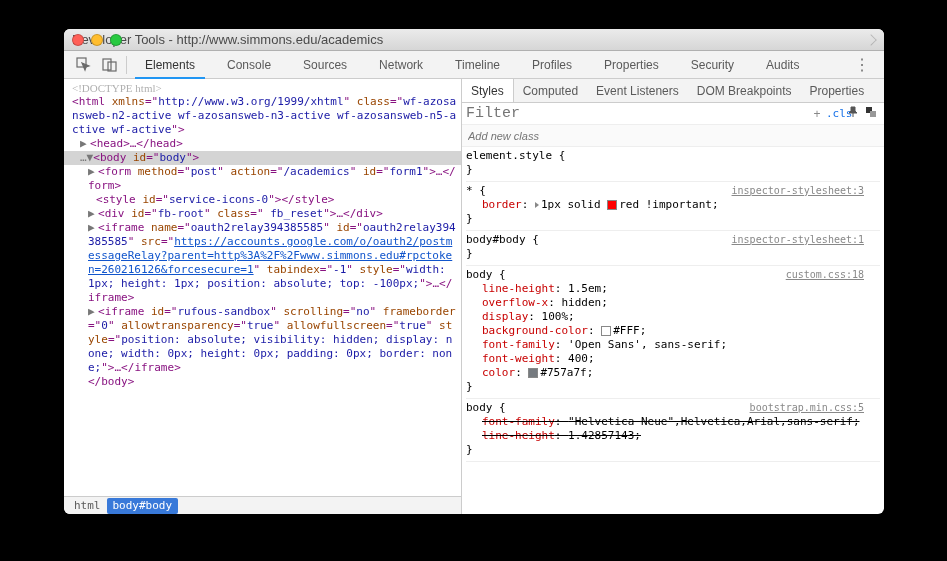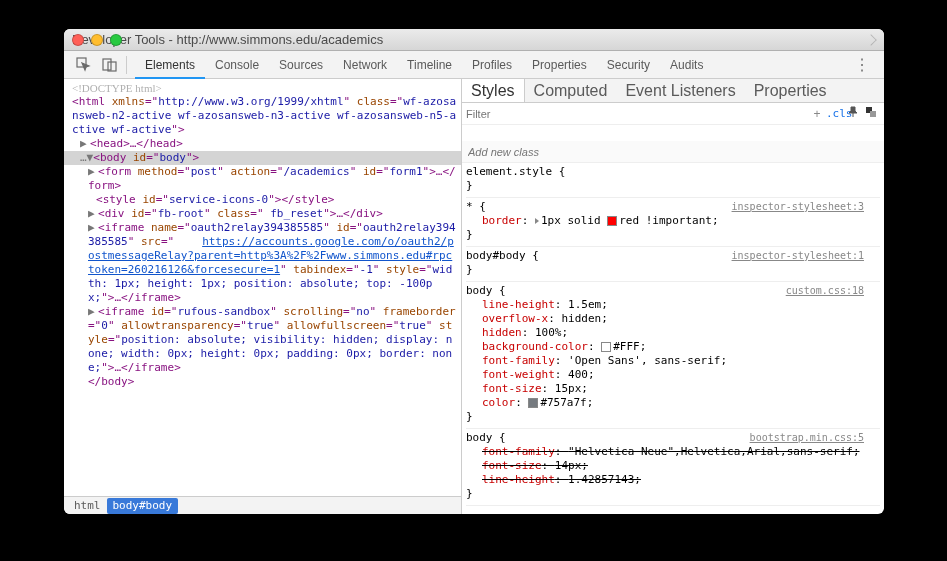--- a/index.html
+++ b/index.html
@@ -8,53 +8,53 @@
 .titlebar { height: 22px; background: linear-gradient(#ebebeb, #d6d6d6); border-bottom: 1px solid #b0b0b0; display: flex; align-items: center; padding: 0 8px; position: relative; }
 .traffic { display: flex; gap: 7px; position: absolute; left: 8px; }
 .tl { width: 12px; height: 12px; border-radius: 50%; border: 0.5px solid rgba(0,0,0,0.2); }
 .tl.red { background: #ff5f57; }
 .tl.yellow { background: #ffbd2e; }
 .tl.green { background: #28c940; }
 .title { flex: 1; font-size: 13px; color: #4a4a4a; }
 .maxicon { position: absolute; right: 8px; width: 10px; height: 10px; border: 1px solid #888; border-left: none; border-bottom: none; opacity: 0.5; transform: rotate(45deg) scale(0.8); }
 .toolbar { height: 28px; background: #f3f3f3; border-bottom: 1px solid #ccc; display: flex; align-items: center; padding: 0 6px; font-size: 12px; color: #333; }
 .toolbar .ticon { width: 26px; display: flex; justify-content: center; }
-.toolbar .tabs { display: flex; gap: 0; margin-left: 4px; }
+.toolbar .tabs { display: flex; gap: 12px; margin-left: 4px; }
 .toolbar .tab { padding: 0 10px; height: 28px; line-height: 28px; cursor: pointer; color: #5a5a5a; }
 .toolbar .tab.active { color: #333; border-bottom: 2px solid #2196F3; }
 .toolbar .spacer { flex: 1; }
 .dots { font-size: 16px; color: #777; padding: 0 8px; cursor: pointer; }
 .ticon svg { stroke: #6a6a6a; }
 .content { flex: 1; display: flex; min-height: 0; }
 .left { width: 398px; border-right: 1px solid #ccc; display: flex; flex-direction: column; font-family: Menlo, Consolas, monospace; font-size: 11px; line-height: 14px; }
 .dom { flex: 1; overflow: auto; padding: 2px 0 2px 0; color: #881280; }
 .dom .ln { white-space: pre-wrap; word-break: break-all; padding: 0 4px 0 4px; }
 .i0 { padding-left: 8px !important; }
 .i1 { padding-left: 16px !important; }
 .i2 { padding-left: 24px !important; }
 .i3 { padding-left: 32px !important; }
 .gray { color: #b0b0b0; font-family: Liberation Serif, serif; }
 .tagn { color: #881280; }
 .attrn { color: #994500; }
 .attrv { color: #1a1aa6; }
-.lnk { color: #1155cc; text-decoration: underline; margin-left: 28px; }
+.lnk { color: #1155cc; text-decoration: underline; }
 .sel { background: #d4d4d4; }
 .arrow { display: inline-block; width: 10px; color: #777; }
 .crumbs { height: 18px; background: #f3f3f3; border-top: 1px solid #ccc; display: flex; align-items: center; padding: 0 4px; font-size: 11px; }
 .crumb { padding: 1px 6px; color: #5a5a5a; cursor: pointer; }
 .crumb.active { background: #3879d9; color: #fff; border-radius: 2px; }
 .right { flex: 1; display: flex; flex-direction: column; font-family: Menlo, Consolas, monospace; font-size: 11px; }
-.rtabs { height: 24px; border-bottom: 1px solid #ccc; display: flex; background: #f3f3f3; font-family: "Lucida Grande", Arial, sans-serif; font-size: 16px; }
+.rtabs { height: 24px; border-bottom: 1px solid #ccc; display: flex; background: #f3f3f3; font-family: "Lucida Grande", Arial, sans-serif; font-size: 12px; }
 .rtab { padding: 0 9px; line-height: 24px; color: #5a5a5a; cursor: pointer; }
 .rtab.active { background: #fff; border-right: 1px solid #ccc; color: #333; }
 .filterbar { height: 22px; border-bottom: 1px solid #eee; display: flex; align-items: center; padding: 0 4px; font-family: "Lucida Grande", Arial, sans-serif; }
-.filterbar input { border: none; outline: none; flex: 1; font-size: 11px; color: #888; font-family: Liberation Sans, sans-serif; }
+.filterbar input { border: none; outline: none; flex: 1; font-size: 15px; color: #888; font-family: Liberation Mono, monospace; }
 .filterbar .fbtn { width: 18px; text-align: center; color: #888; cursor: pointer; font-size: 12px; }
 .filterbar .cls { color: #1a73e8; font-family: Menlo, monospace; font-size: 11px; }
-.addclass { height: 22px; border-bottom: 1px solid #eee; padding: 0 6px; display: flex; align-items: center; background: #fafafa; margin-top: 16px; }
+.addclass { height: 22px; border-bottom: 1px solid #eee; padding: 0 6px; display: flex; align-items: center; background: #fafafa; }
 .addclass input { border: none; outline: none; flex: 1; font-size: 11px; font-style: italic; color: #aaa; background: transparent; }
 .rules { flex: 1; overflow: auto; padding: 2px 4px; line-height: 14px; }
 .rule { position: relative; padding-bottom: 4px; border-bottom: 1px solid #eee; margin-bottom: 2px; }
 .rule .src { position: absolute; right: 16px; top: 0; color: #888; text-decoration: underline; cursor: pointer; font-size: 10px; }
 .sel2 { color: #000; }
 .prop { padding-left: 16px; }
 .propn { color: #c80000; }
 .propv { color: #000; }
 .strike { text-decoration: line-through; }
 .swatch { display: inline-block; width: 10px; height: 10px; border: 1px solid #888; vertical-align: middle; margin-right: 2px; }
@@ -124,20 +124,21 @@
           <div class="crumb">html</div>
           <div class="crumb active">body#body</div>
         </div>
     </div>
 
     <div class="right">
       <div class="rtabs" id="rtabs">
           <div class="rtab active">Styles</div>
           <div class="rtab">Computed</div>
           <div class="rtab">Event Listeners</div>
+          <div class="rtab">DOM Breakpoints</div>
           <div class="rtab">Properties</div>
         </div>
       <div class="filterbar">
         <input placeholder="Filter" style="">
         <span class="fbtn">+</span>
         <span class="fbtn cls">.cls</span>
         <span class="fbtn"><svg width="12" height="12" viewBox="0 0 12 12">
               <path d="M4 1 L8 1 L8 5 L10 7 L2 7 L4 5 Z M6 7 L6 11" stroke="#555" fill="#555" stroke-width="1"></path>
             </svg></span>
         <span class="fbtn"><svg width="12" height="12" viewBox="0 0 12 12">
@@ -162,32 +163,30 @@
           <div class="rule">
             <span class="src">inspector-stylesheet:1</span>
             <div class="sel2">body#body {</div>
             <div class="sel2">}</div>
           </div>
           <div class="rule">
             <span class="src">custom.css:18</span>
             <div class="sel2">body {</div>
             <div class="prop"><span class="propn">line-height</span>: <span class="propv">1.5em;</span></div>
             <div class="prop"><span class="propn">overflow-x</span>: <span class="propv">hidden;</span></div>
-            <div class="prop"><span class="propn">hidden</span>: <span class="propv">100%;</span></div>
+            <div class="prop"><span class="propn">display</span>: <span class="propv">100%;</span></div>
             <div class="prop"><span class="propn">background-color</span>: <span class="propv"><span class="swatch colorwhite"></span>#FFF;</span></div>
             <div class="prop"><span class="propn">font-family</span>: <span class="propv">'Open Sans', sans-serif;</span></div>
             <div class="prop"><span class="propn">font-weight</span>: <span class="propv">400;</span></div>
-            <div class="prop"><span class="propn">font-size</span>: <span class="propv">15px;</span></div>
             <div class="prop"><span class="propn">color</span>: <span class="propv"><span class="swatch colorgray"></span>#757a7f;</span></div>
             <div class="sel2">}</div>
           </div>
           <div class="rule">
             <span class="src">bootstrap.min.css:5</span>
             <div class="sel2">body {</div>
             <div class="prop strike"><span class="propn">font-family</span>: <span class="propv">"Helvetica Neue",Helvetica,Arial,sans-serif;</span></div>
-            <div class="prop strike"><span class="propn">font-size</span>: <span class="propv">14px;</span></div>
             <div class="prop strike"><span class="propn">line-height</span>: <span class="propv">1.42857143;</span></div>
             <div class="sel2">}</div>
           </div>
         </div>
     </div>
   </div>
 </div>
 
 </body></html>

